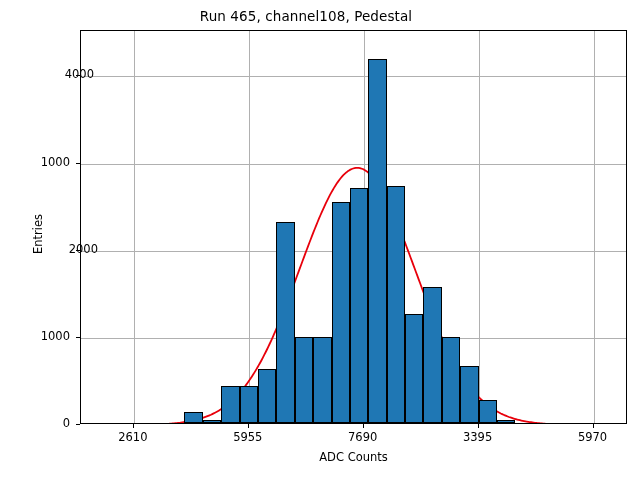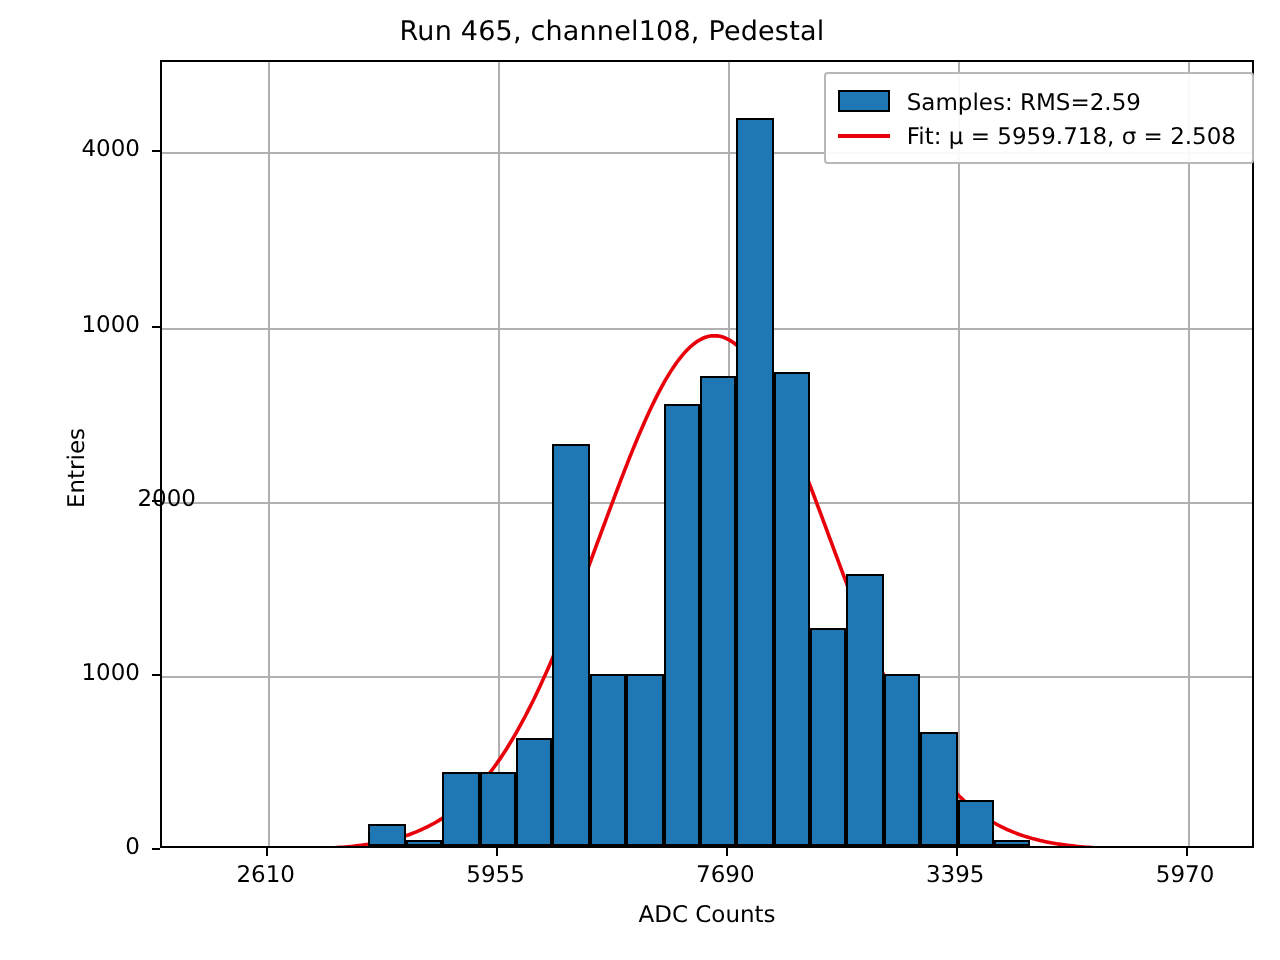--- a/index.html
+++ b/index.html
@@ -114,44 +114,34 @@
       <div class="bar" title="5963: 1560" style="left: 342.45px; width: 18.39px; height: 135.98px; background: rgb(31, 119, 180);"></div>
       <div class="bar" title="5963.8: 990" style="left: 360.84px; width: 18.39px; height: 86.3px; background: rgb(31, 119, 180);"></div>
       <div class="bar" title="5964.6: 650" style="left: 379.22px; width: 18.39px; height: 56.66px; background: rgb(31, 119, 180);"></div>
       <div class="bar" title="5965.4: 260" style="left: 397.61px; width: 18.39px; height: 22.66px; background: rgb(31, 119, 180);"></div>
       <div class="bar" title="5966.2: 30" style="left: 416px; width: 18.39px; height: 2.62px; background: rgb(31, 119, 180);"></div>
     </div>
 
   <div id="xlabel">ADC Counts</div>
   <div id="ylabel">Entries</div>
 
-  <div id="legend">
-    <div class="legend-row">
-      <span class="legend-swatch-box"></span>
-      <span class="legend-label">Samples: RMS=2.59</span>
-    </div>
-    <div class="legend-row">
-      <span class="legend-swatch-line"></span>
-      <span class="legend-label">Fit: μ = 5959.718, σ = 2.508</span>
-    </div>
-  </div>
 
 <div class="xtick" style="left: 132.86px;"></div>
     <div class="xticklabel" style="left: 132.86px;">2610</div>
     <div class="xtick" style="left: 247.78px;"></div>
     <div class="xticklabel" style="left: 247.78px;">5955</div>
     <div class="xtick" style="left: 362.69px;"></div>
     <div class="xticklabel" style="left: 362.69px;">7690</div>
     <div class="xtick" style="left: 477.61px;"></div>
     <div class="xticklabel" style="left: 477.61px;">3395</div>
     <div class="xtick" style="left: 592.53px;"></div>
     <div class="xticklabel" style="left: 592.53px;">5970</div>
     <div class="ytick" style="top: 424px;"></div>
     <div class="yticklabel" style="top: 424px;">0</div>
     <div class="ytick" style="top: 336.83px;"></div>
     <div class="yticklabel" style="top: 336.83px;">1000</div>
     <div class="ytick" style="top: 249.66px;"></div>
     <div class="yticklabel" style="top: 249.66px; margin-left: 28px;">2000</div>
     <div class="ytick" style="top: 162.5px;"></div>
     <div class="yticklabel" style="top: 162.5px;">1000</div>
     <div class="ytick" style="top: 75.33px;"></div>
-    <div class="yticklabel" style="top: 75.33px;">4000</div>
+    <div class="yticklabel" style="top: 75.33px; padding-left: 24px;">4000</div>
   </div>
 
 </body></html>

